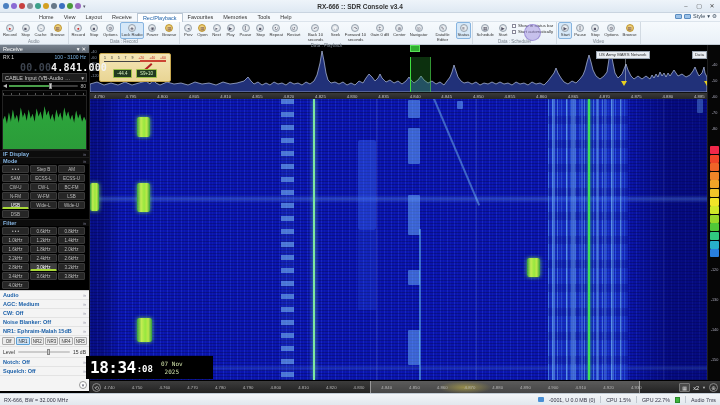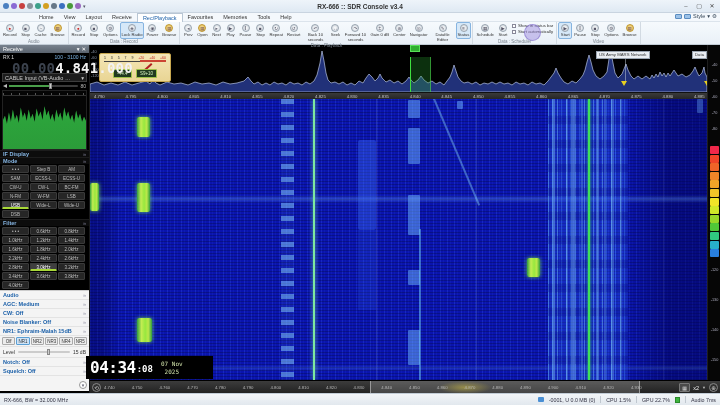--- a/index.html
+++ b/index.html
@@ -35,21 +35,21 @@
   .rchecks{display:flex;flex-direction:column;justify-content:center;gap:1px;padding:1px 2px;}
   .rcheck{display:flex;align-items:center;gap:2px;font-size:4.3px;color:#333;}
   .cbox{width:4px;height:4px;background:#fff;border:1px solid #889;}
   #cursor-glow{position:absolute;left:524px;top:24px;width:17px;height:17px;border-radius:50%;background:rgba(150,130,220,0.45);border:1px solid rgba(120,100,200,0.5);z-index:60;}
 
   
   #sidebar{position:absolute;left:0;top:45px;width:90px;height:348px;background:#000;border-right:1px solid #1a1a1a;z-index:40;}
   #rx-panel-header{height:8px;background:linear-gradient(#78828e,#5a636e);color:#fff;font-size:5.5px;line-height:8px;padding:0 3px;display:flex;justify-content:space-between;align-items:center;}
   #rx-row{height:7px;background:#000;color:#ddd;font-size:5px;display:flex;justify-content:space-between;padding:0 3px;align-items:center;}
   #rx-row .bw{color:#7fb8e8;}
-  #freq-display{height:13px;background:#000;font-family:"DejaVu Sans Mono",monospace;font-size:14px;font-weight:bold;display:flex;align-items:flex-start;padding-left:12px;letter-spacing:0.2px;}
+  #freq-display{height:13px;background:#000;font-family:"DejaVu Sans Mono",monospace;font-size:10px;font-weight:bold;display:flex;align-items:flex-end;padding-left:20px;letter-spacing:0.2px;}
   #freq-display .dim{color:#3c434e;}
   #freq-display .lit{color:#f2f2f2;}
   #input-dd{height:9px;margin:0 2px;background:#1d1d1d;border:1px solid #3c3c3c;color:#ccc;font-size:5.5px;display:flex;justify-content:space-between;align-items:center;padding:0 2px;}
   #vol-row{height:8px;display:flex;align-items:center;gap:2px;padding:0 3px;}
   .spk{width:0;height:0;border-top:2.5px solid transparent;border-bottom:2.5px solid transparent;border-right:4px solid #bbb;}
   .slider{flex:1;height:2px;background:#3a3a3a;border-radius:1px;position:relative;}
   .slider .fill{position:absolute;left:0;top:0;height:2px;background:#4a9e4a;}
   .slider .thumb{position:absolute;top:-2px;width:3px;height:6px;background:#ccc;border:1px solid #888;}
   #vol-val{font-size:5px;color:#bbb;}
   #audio-spec{height:60px;margin:0 2px;background:#050505;border:1px solid #222;position:relative;}
@@ -660,21 +660,21 @@
     <div id="nav-right">
       <span class="sqbtn">▦</span>
       <span class="zoomtxt">x2</span>
       <span class="caret">▼</span>
       <span class="circbtn">⊕</span>
     </div>
   </div>
 </div>
 
 <div id="clock">
-  <span class="t">04:34</span>
+  <span class="t">18:34</span>
   <span class="s">:08</span>
   <span class="date">
     <span>07 Nov</span><br>
     <span>2025</span>
   </span>
 </div>
 
 <div id="statusbar">
   <span>RX-666, BW = 32.000 MHz</span>
   <div class="right">

